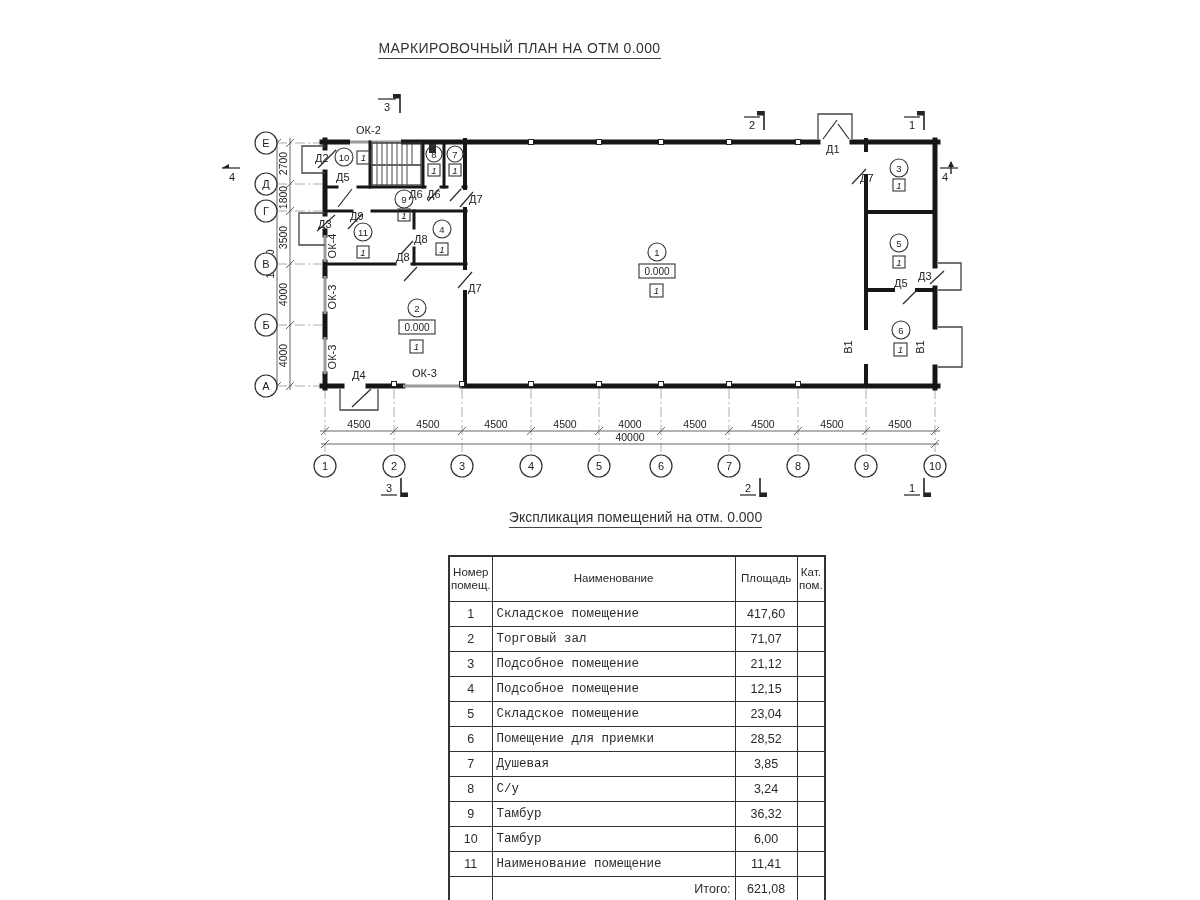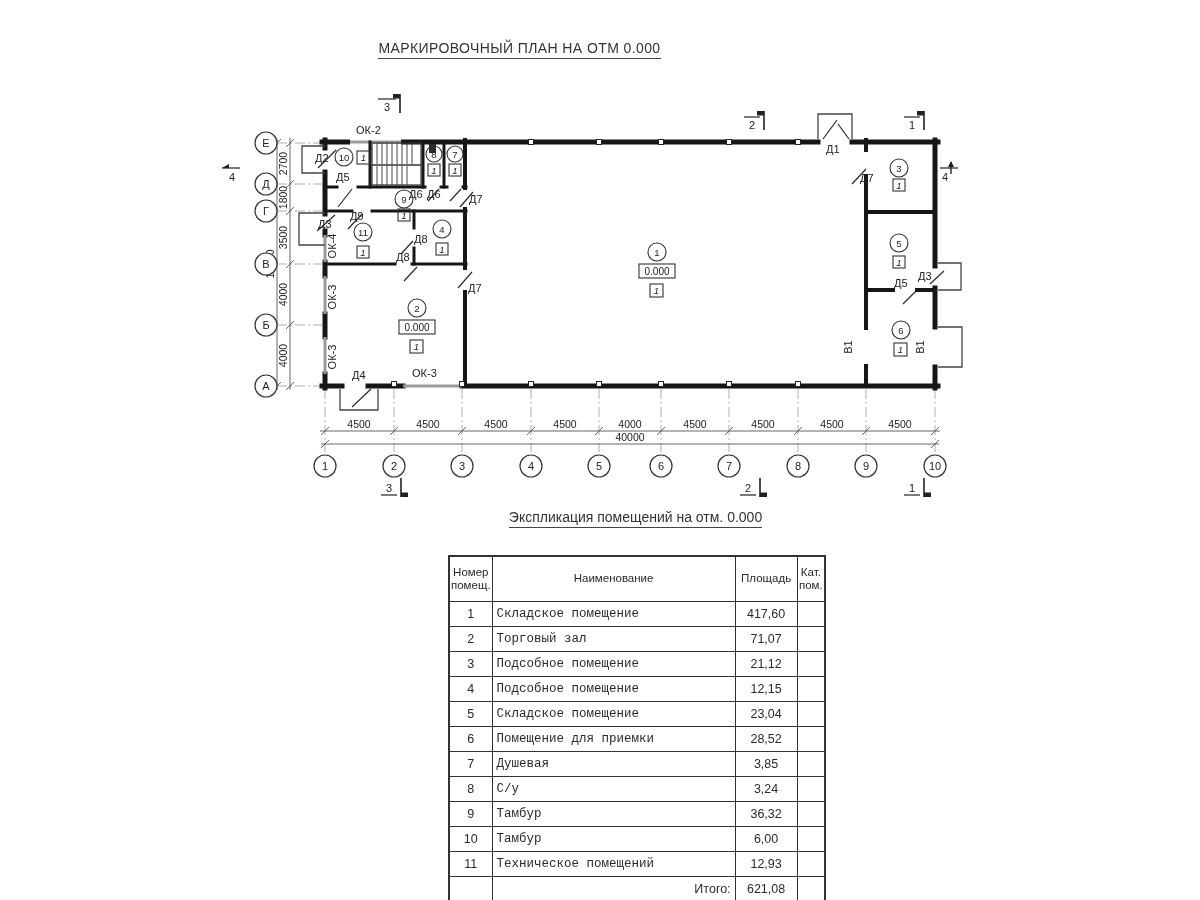--- a/index.html
+++ b/index.html
@@ -443,22 +443,22 @@
         <td></td>
       </tr>
     <tr>
         <td class="c">10</td>
         <td class="nm">Тамбур</td>
         <td class="c">6,00</td>
         <td></td>
       </tr>
     <tr>
         <td class="c">11</td>
-        <td class="nm">Техническое помещений</td>
-        <td class="c">12,93</td>
+        <td class="nm">Наименование помещение</td>
+        <td class="c">11,41</td>
         <td></td>
       </tr>
     <tr>
         <td></td>
         <td class="tot-l">Итого:</td>
         <td class="c">621,08</td>
         <td></td>
       </tr>
   </tbody>
 </table>

